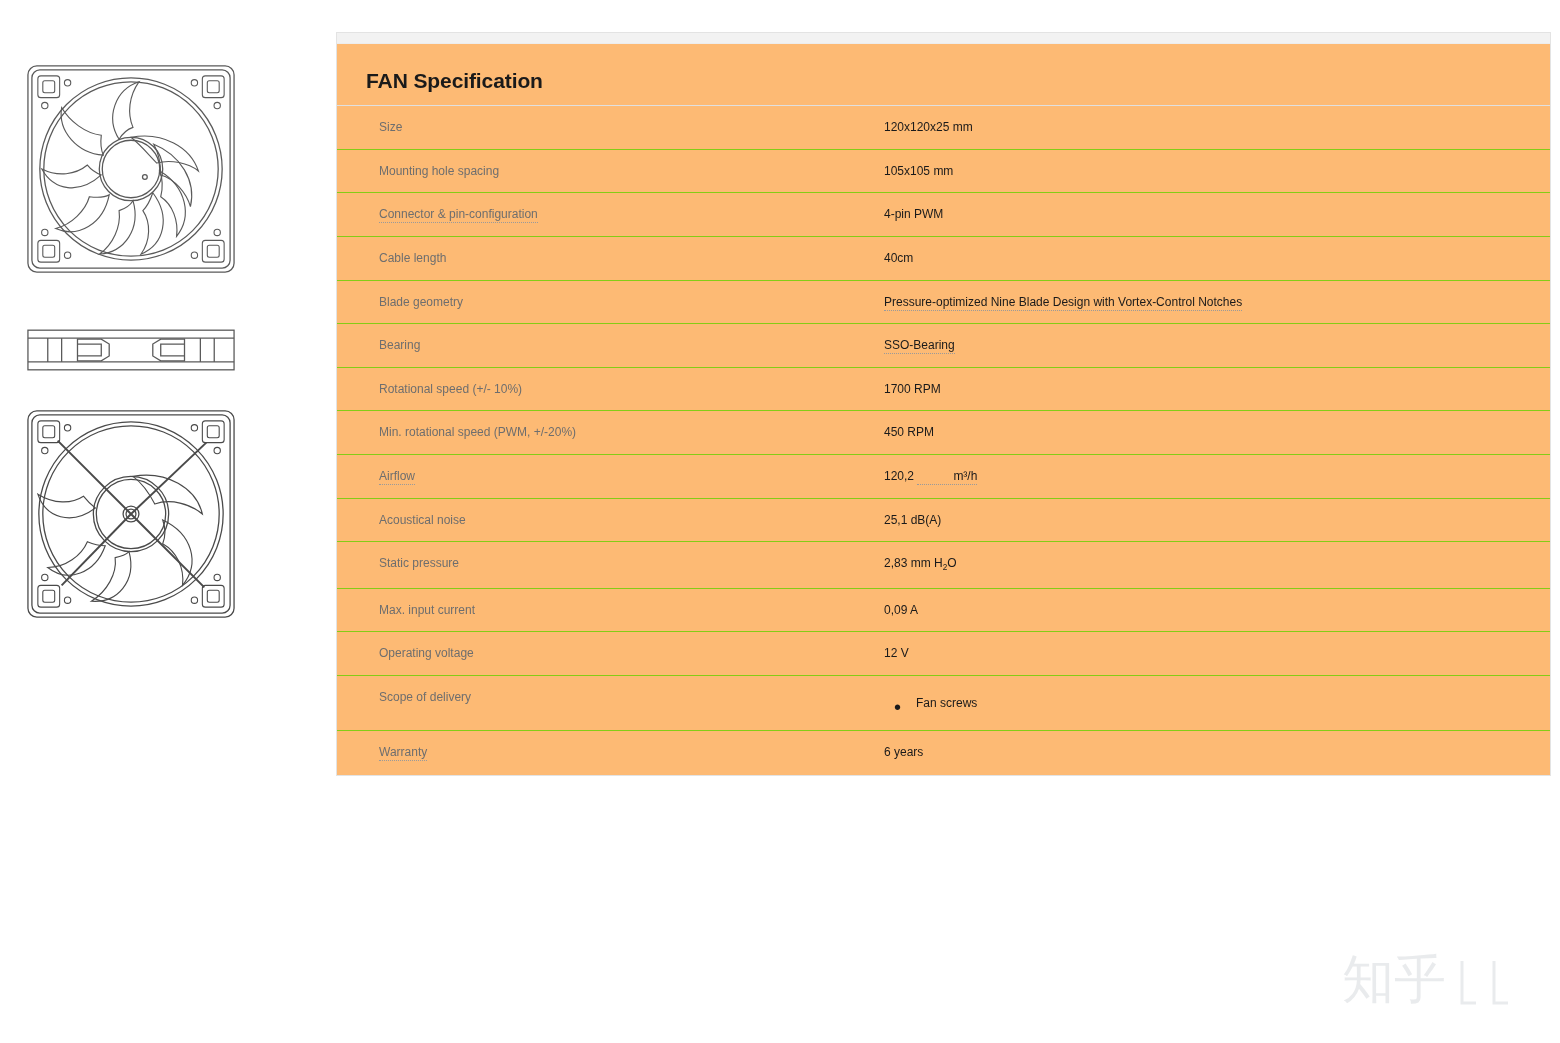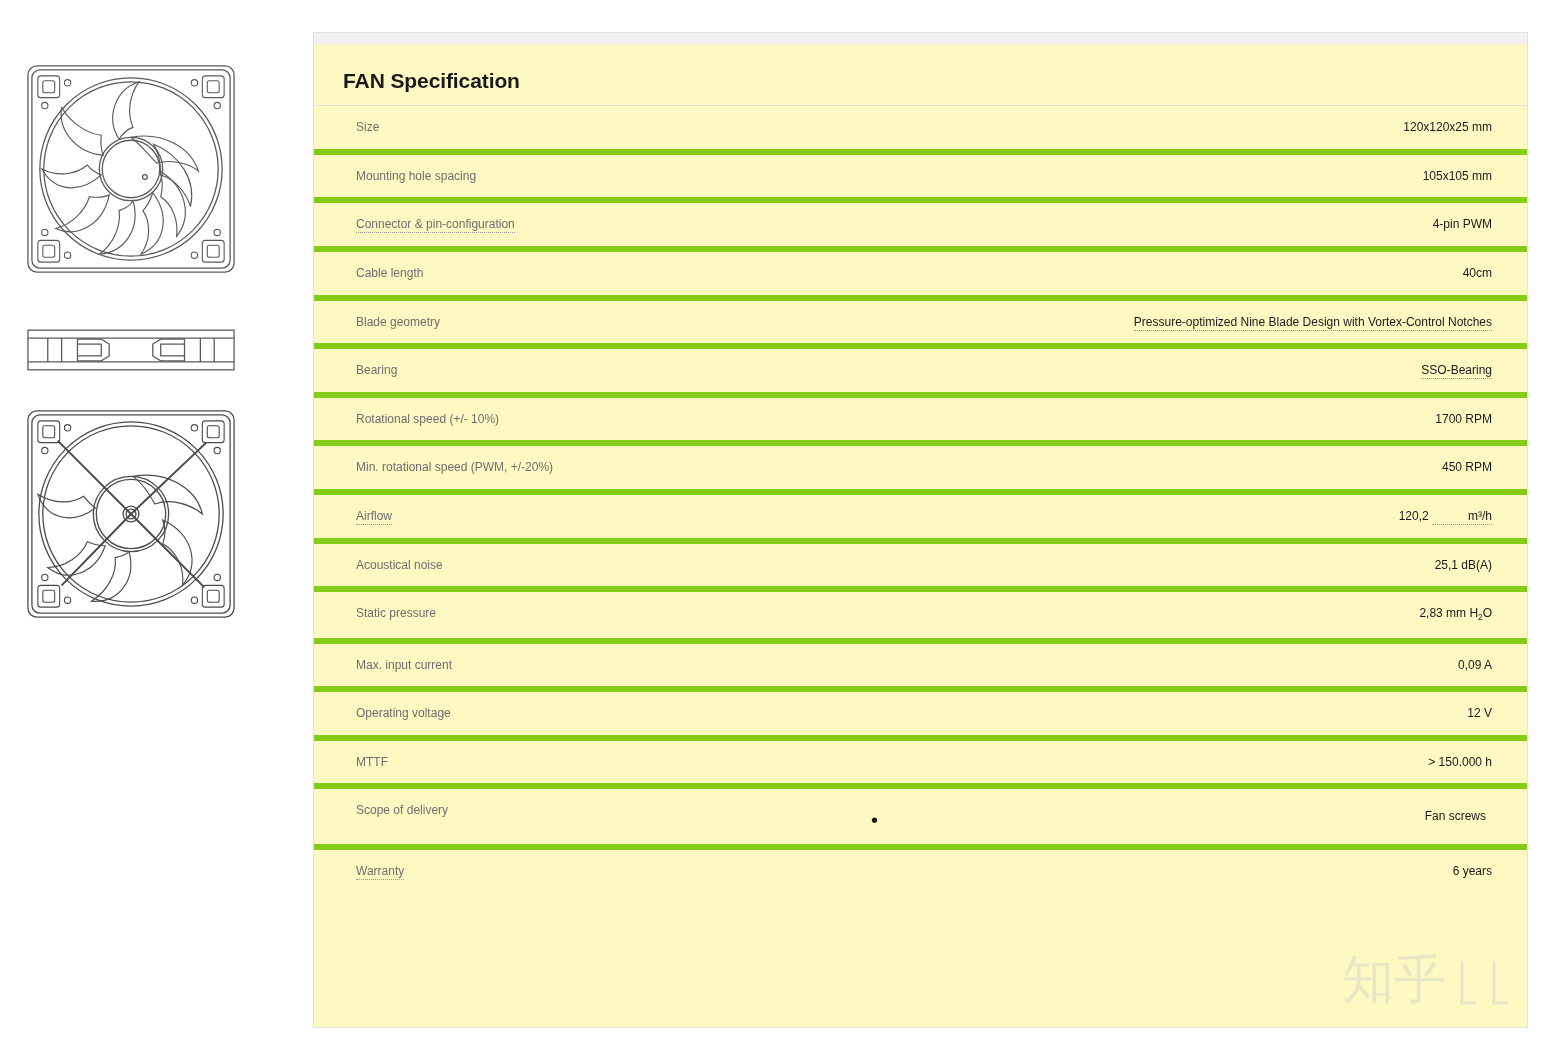--- a/index.html
+++ b/index.html
@@ -35,26 +35,26 @@
     left: 22px;
   }
   .fig-front  { top: 60px;  width: 218px; height: 218px; }
   .fig-side   { top: 322px; width: 218px; height: 56px;  }
   .fig-back   { top: 405px; width: 218px; height: 218px; }
   .gallery-figure svg { display: block; width: 100%; height: 100%; }
 
   
   .spec-card {
     position: absolute;
-    left: 313px;
+    left: 336px;
     top: 32px;
     width: 1215px;
-    height: 996px;
+    height: 744px;
     border: 1px solid #e3e3e3;
-    background: #fef9c3;
+    background: #fdba74;
     box-sizing: border-box;
   }
   .card-topstrip {
     height: 10px;
     background: #f2f2f2;
     border-bottom: 1px solid #ededed;
   }
   .card-title {
     font-size: 21px;
     font-weight: bold;
@@ -77,31 +77,30 @@
     table-layout: fixed;
   }
   .spec-table tr { }
   .spec-table td {
     vertical-align: top;
     padding: 14px 0 14px 0;
     font-size: 12px;
     line-height: 1.22;
   }
   .spec-table tr + tr td {
-    border-top: 6px solid #84cc16;
+    border-top: 1px solid #84cc16;
   }
   .cell-label {
     width: 505px;
     padding-left: 42px !important;
     color: #6e6e6e;
   }
   .cell-value {
     color: #1a1a1a;
     padding-right: 35px !important;
-    text-align: right;
   }
   
   .spec-table td:first-child { box-shadow: none; }
 
   .tip {
     border-bottom: 1px dotted #9a9a9a;
     padding-bottom: 1px;
   }
   .unit-tip {
     border-bottom: 1px dotted #9a9a9a;
@@ -327,24 +326,20 @@
         <tr>
           <td class="cell-label"><span>Max. input current</span></td>
           <td class="cell-value"><span>0,09 A</span></td>
         </tr>
 
         <tr>
           <td class="cell-label"><span>Operating voltage</span></td>
           <td class="cell-value"><span>12 V</span></td>
         </tr>
 
-        <tr>
-          <td class="cell-label"><span>MTTF</span></td>
-          <td class="cell-value"><span>&gt; 150.000 h</span></td>
-        </tr>
 
         <tr>
           <td class="cell-label"><span>Scope of delivery</span></td>
           <td class="cell-value">
             <ul class="bullet-list">
               <li><span>Fan screws</span></li>
             </ul>
           </td>
         </tr>
 

